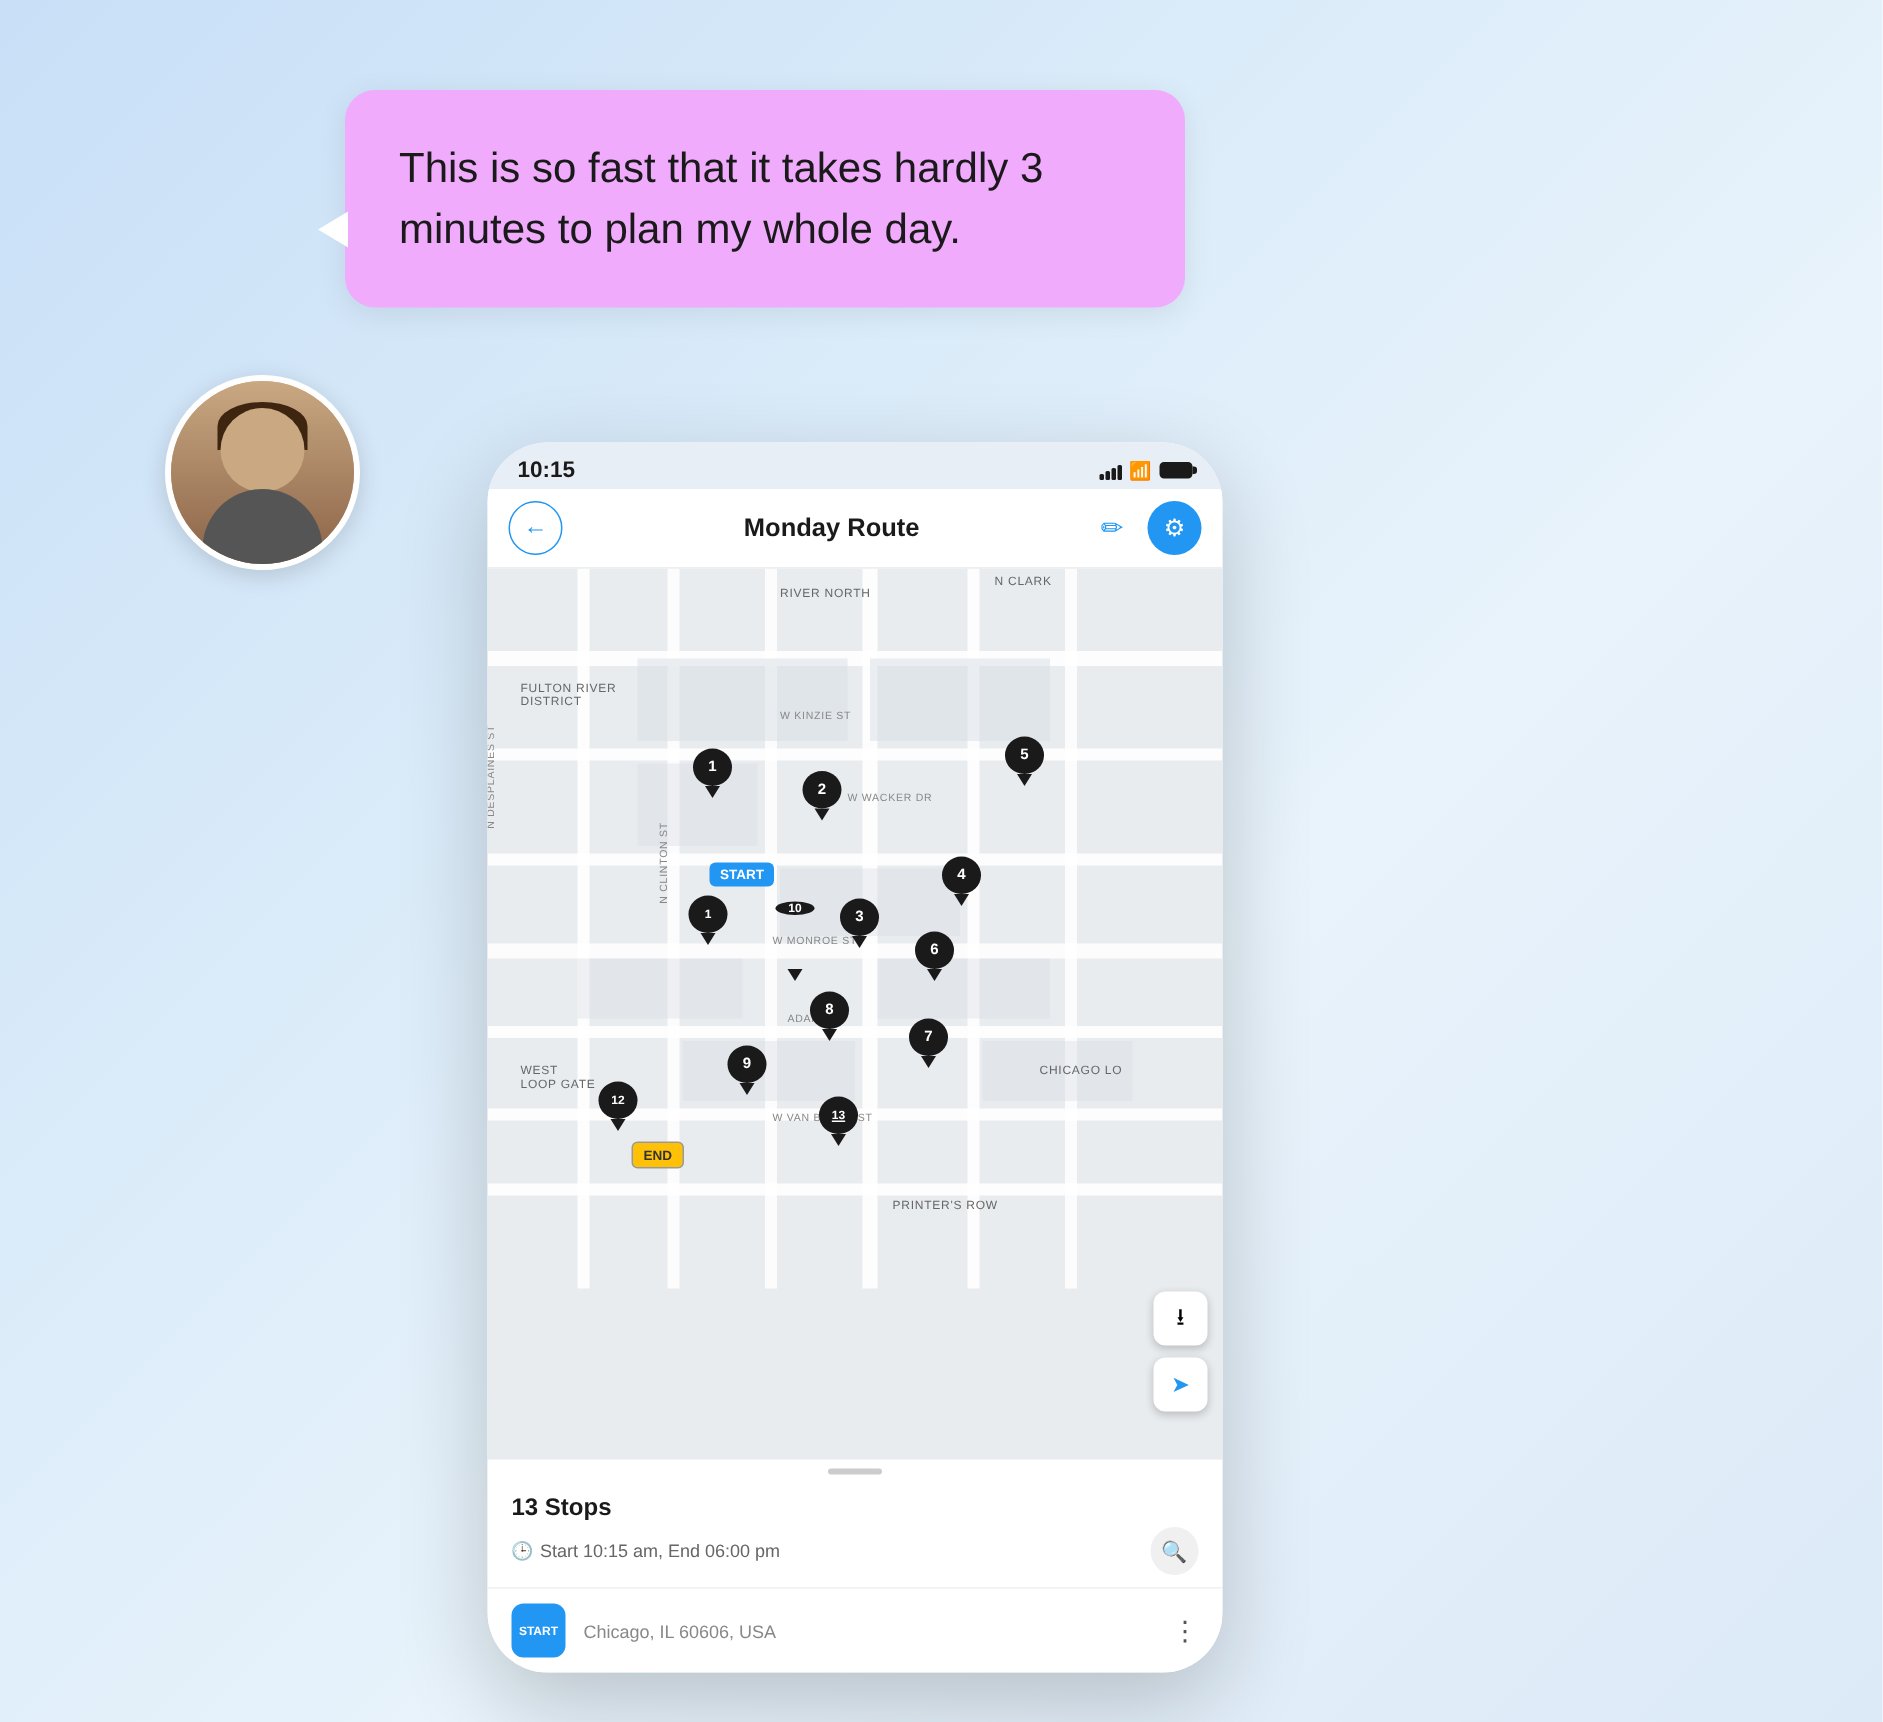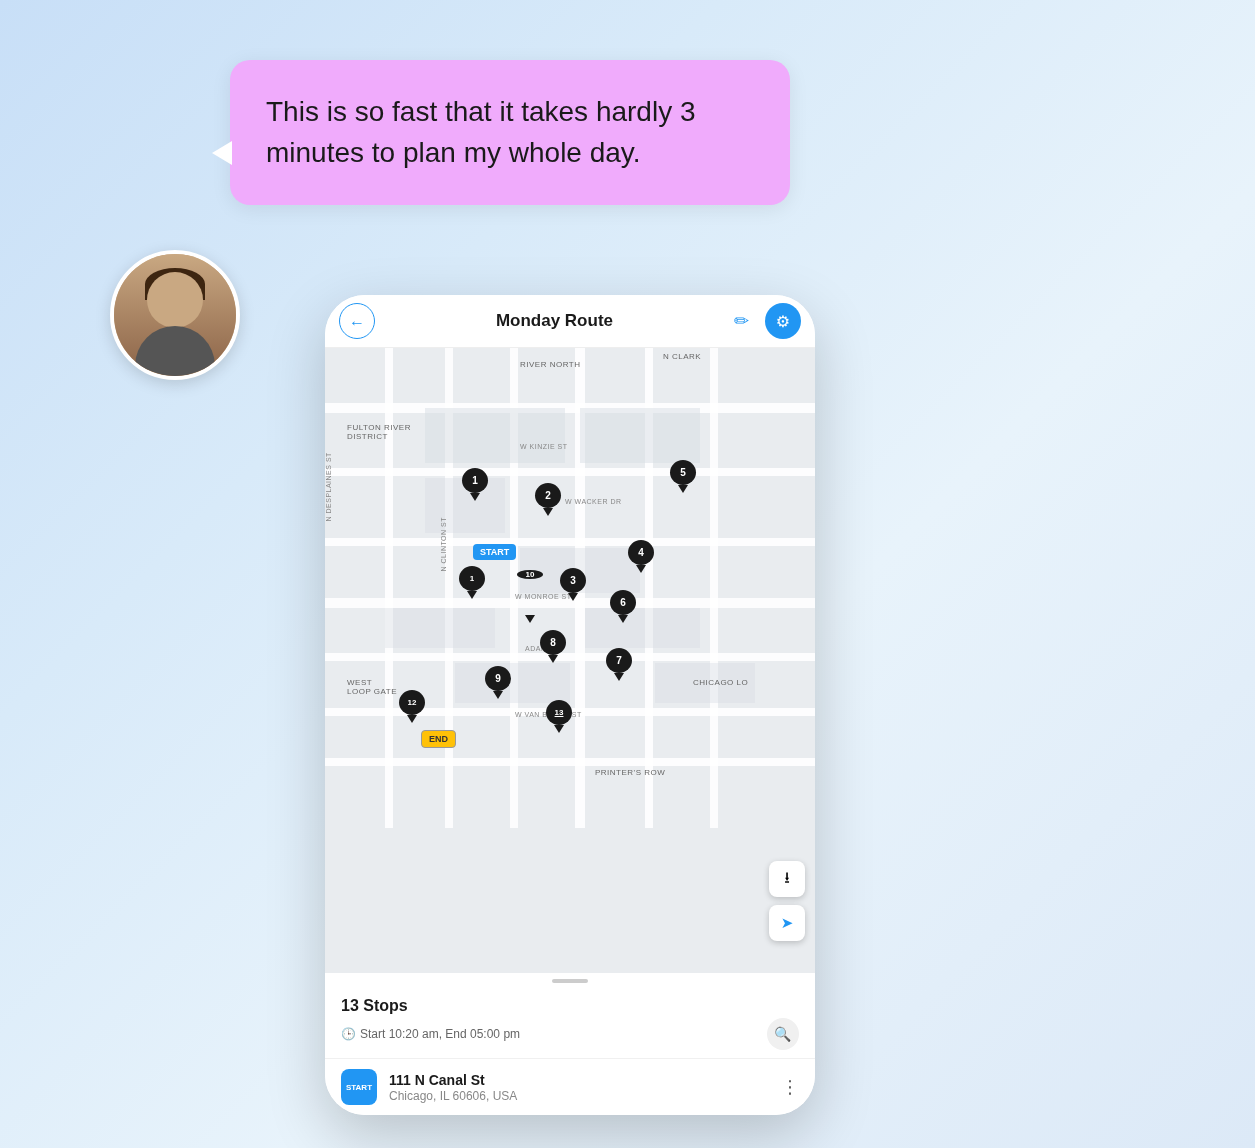--- a/index.html
+++ b/index.html
@@ -372,20 +372,33 @@
 <div class="avatar">
   <div class="avatar-img">
     <div class="avatar-hair"></div>
     <div class="avatar-head"></div>
     <div class="avatar-body"></div>
   </div>
 </div>
 
 <div class="phone">
 
+  <div class="status-bar">
+    <span class="status-time">10:15</span>
+    <div class="status-icons">
+      <div class="signal-bars">
+        <span style="height:4px"></span>
+        <span style="height:6px"></span>
+        <span style="height:8px"></span>
+        <span style="height:10px"></span>
+      </div>
+      <span class="wifi-icon">📶</span>
+      <div class="battery-icon"></div>
+    </div>
+  </div>
 
   <div class="header-bar">
     <div class="back-btn">
       <span>←</span>
     </div>
     <span class="route-title">Monday Route</span>
     <span class="edit-btn">✏</span>
     <div class="settings-btn">
       <span>⚙</span>
     </div>
@@ -504,32 +517,31 @@
 
   <div class="bottom-handle">
     <div class="bottom-handle-bar"></div>
   </div>
 
   <div class="route-info">
     <div class="route-stops-title">13 Stops</div>
     <div class="route-time-info">
       <span class="route-time-text">
         <span>🕒</span>
-        <span>Start 10:20 am, End 05:00 pm</span>
+        <span>Start 10:15 am, End 06:00 pm</span>
       </span>
       <div class="search-btn">
         <span>🔍</span>
       </div>
     </div>
   </div>
 
   <div class="stop-row">
     <div class="stop-row-badge">
       <span style="font-size:8px;">START</span>
     </div>
     <div class="stop-row-info">
-      <div class="stop-row-address">111 N Canal St</div>
       <div class="stop-row-city">Chicago, IL 60606, USA</div>
     </div>
     <span class="stop-row-menu">⋮</span>
   </div>
 
 </div>
 
 </body></html>

